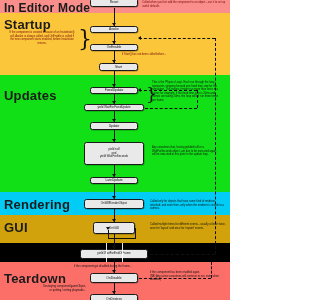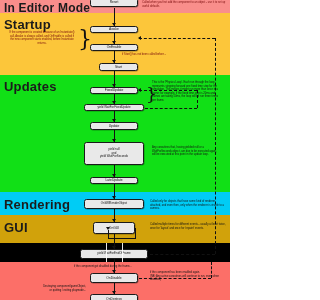--- a/index.html
+++ b/index.html
@@ -55,23 +55,24 @@
   <div class="band band-editor" style="top:0;height:13px;"></div>
   <div class="band band-startup" style="top:13px;height:62px;"></div>
   <div class="band band-updates" style="top:75px;height:117px;"></div>
   <div class="band band-rendering" style="top:192px;height:23px;"></div>
   <div class="band band-gui" style="top:215px;height:28px;"></div>
   <div class="band band-black" style="top:243px;height:19px;"></div>
   <div class="band band-teardown" style="top:262px;height:38px;"></div>
 
   <div class="section-title small" style="left:4px;top:1px;">In Editor Mode</div>
   <div class="section-title" style="left:4px;top:17px;">Startup</div>
-  <div class="section-title" style="left:4px;top:79px;">Updates</div>
+  <div class="section-title" style="left:4px;top:88px;">Updates</div>
   <div class="section-title" style="left:4px;top:197px;">Rendering</div>
   <div class="section-title" style="left:4px;top:220px;">GUI</div>
+  <div class="section-title" style="left:4px;top:271px;">Teardown</div>
 
   <div class="vline" style="left:114px;top:8px;height:18px;"></div>
   <div class="vline" style="left:114px;top:32px;height:12px;"></div>
   <div class="vline" style="left:114px;top:50px;height:13px;"></div>
   <div class="vline" style="left:114px;top:70px;height:17px;"></div>
   <div class="vline" style="left:114px;top:94px;height:10px;"></div>
   <div class="vline" style="left:114px;top:111px;height:11px;"></div>
   <div class="vline" style="left:114px;top:130px;height:12px;"></div>
   <div class="vline" style="left:114px;top:165px;height:12px;"></div>
   <div class="vline" style="left:114px;top:184px;height:15px;"></div>

